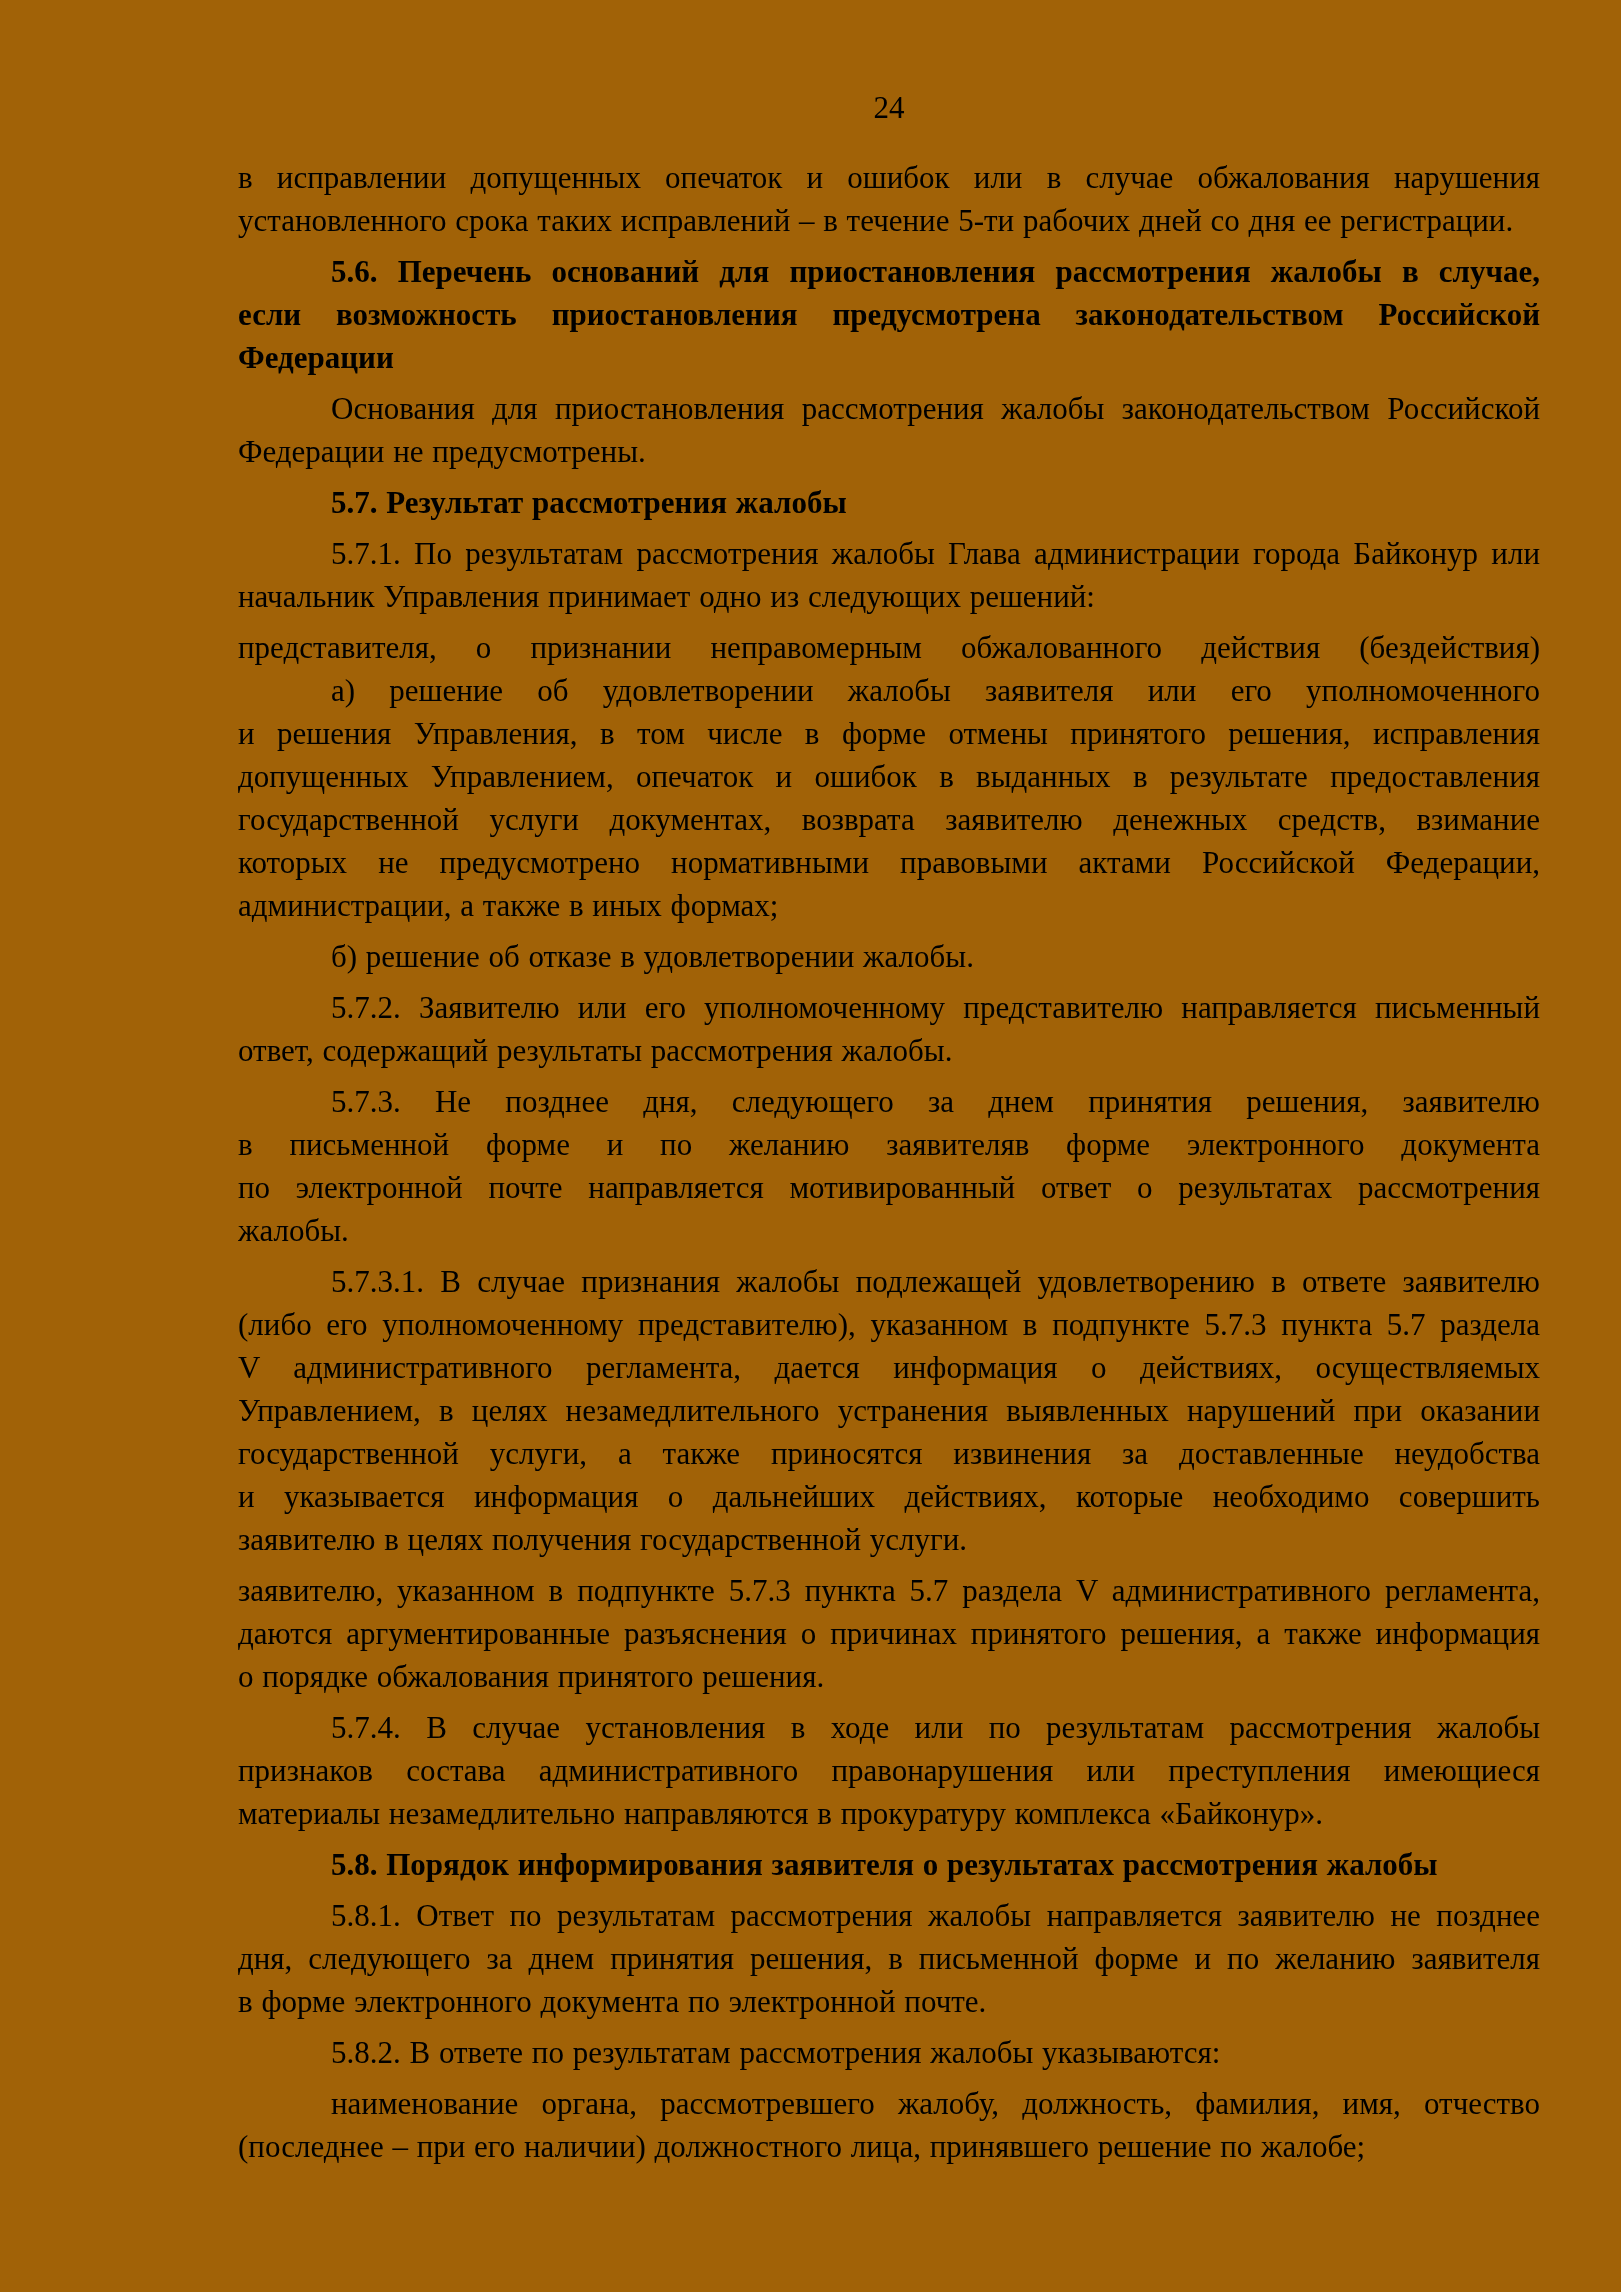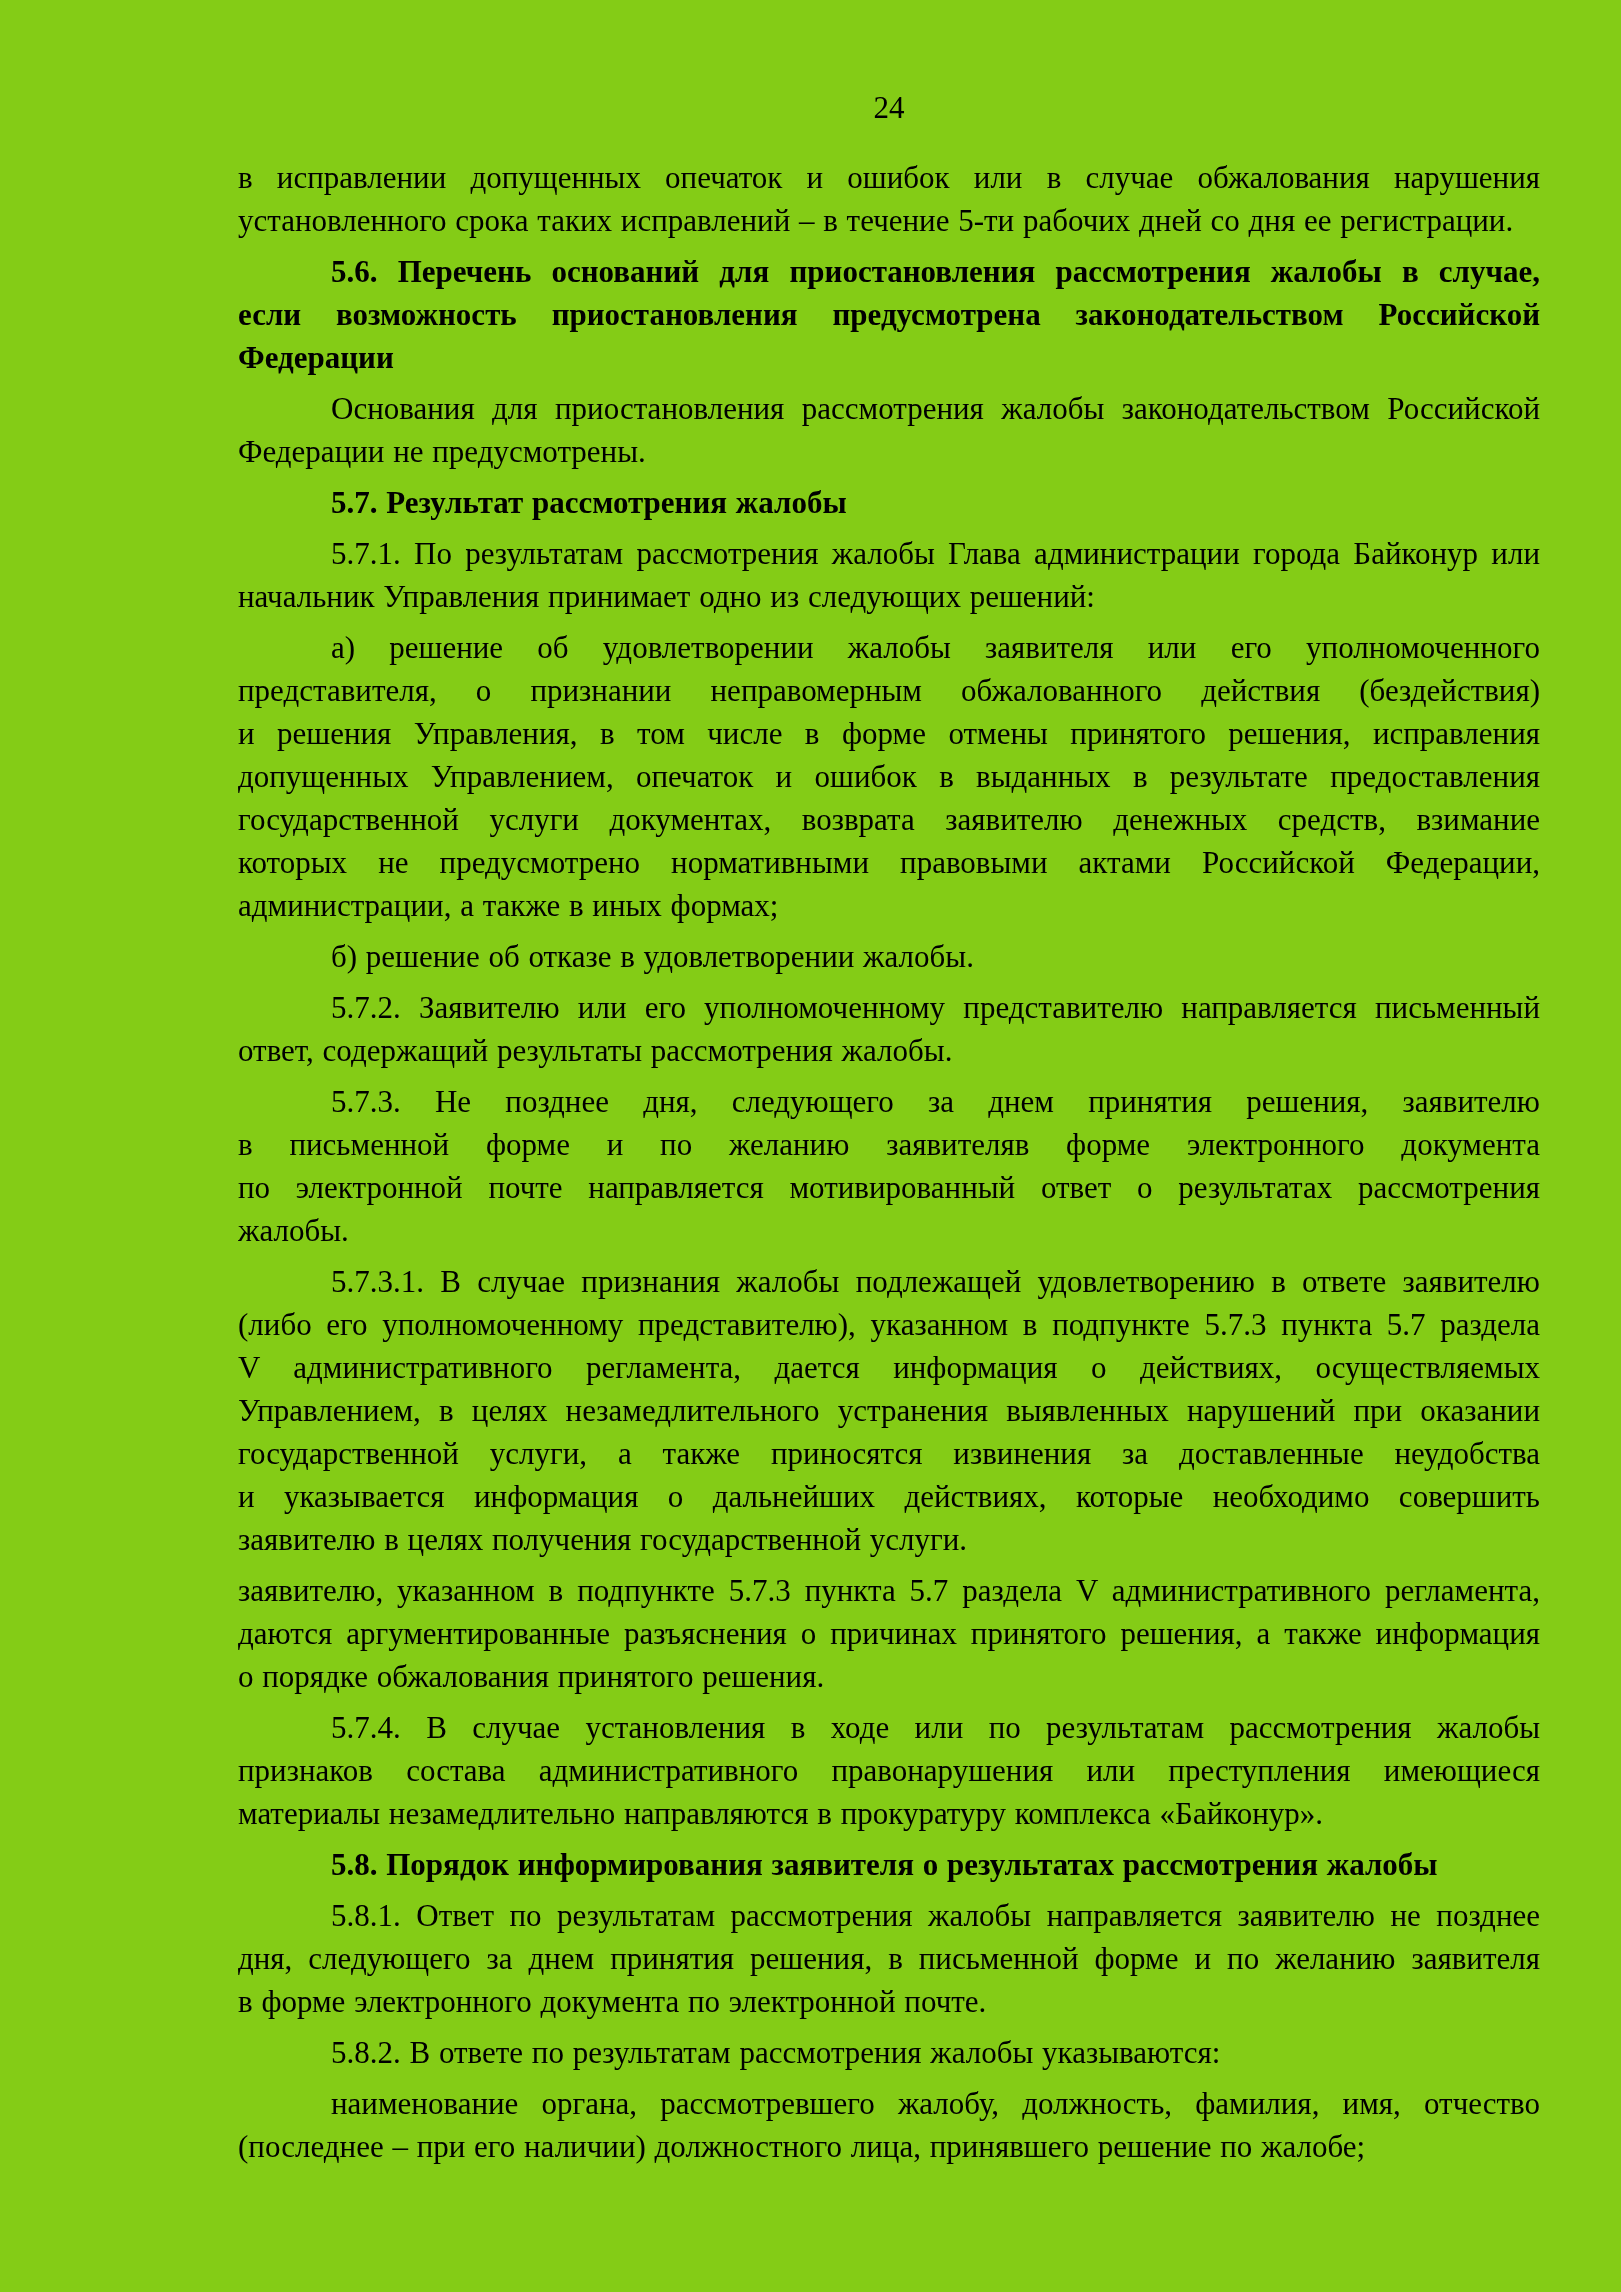--- a/index.html
+++ b/index.html
@@ -4,21 +4,21 @@
 <style>
   html, body {
     margin: 0;
     padding: 0;
     background: #ffffff;
   }
   .page {
     position: relative;
     width: 1621px;
     height: 2293px;
-    background: #84cc16;
+    background: #a16207;
     color: #000000;
     font-family: "Liberation Serif", "DejaVu Serif", serif;
     overflow: hidden;
   }
   .page-number {
     position: absolute;
     top: 90px;
     left: 230px;
     width: 1318px;
     height: 43px;
@@ -73,22 +73,22 @@
         <div class="line last">Федерации не предусмотрены.</div>
       </div>
       <div class="paragraph heading">
         <div class="line last indent">5.7. Результат рассмотрения жалобы</div>
       </div>
       <div class="paragraph body">
         <div class="line indent">5.7.1. По результатам рассмотрения жалобы Глава администрации города Байконур или</div>
         <div class="line last">начальник Управления принимает одно из следующих решений:</div>
       </div>
       <div class="paragraph body">
+        <div class="line">представителя, о признании неправомерным обжалованного действия (бездействия)</div>
         <div class="line indent">а) решение об удовлетворении жалобы заявителя или его уполномоченного</div>
-        <div class="line">представителя, о признании неправомерным обжалованного действия (бездействия)</div>
         <div class="line">и решения Управления, в том числе в форме отмены принятого решения, исправления</div>
         <div class="line">допущенных Управлением, опечаток и ошибок в выданных в результате предоставления</div>
         <div class="line">государственной услуги документах, возврата заявителю денежных средств, взимание</div>
         <div class="line">которых не предусмотрено нормативными правовыми актами Российской Федерации,</div>
         <div class="line last">администрации, а также в иных формах;</div>
       </div>
       <div class="paragraph body">
         <div class="line last indent">б) решение об отказе в удовлетворении жалобы.</div>
       </div>
       <div class="paragraph body">

